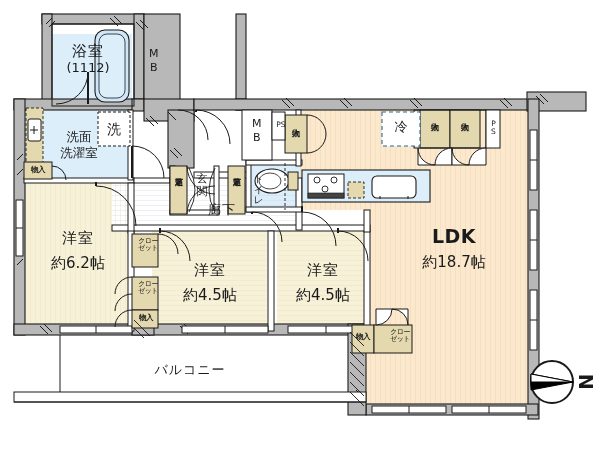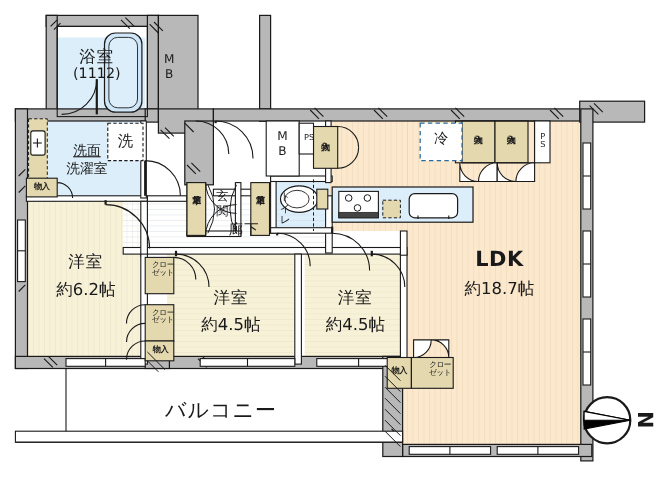--- a/index.html
+++ b/index.html
@@ -36,21 +36,21 @@
   }
   .room-name { font-size: 15px; letter-spacing: 1px; }
   .room-area { font-size: 15px; letter-spacing: 0px; }
   .ldk-name { font-size: 19px; font-weight: bold; letter-spacing: 0.5px; }
   .ldk-area { font-size: 15px; }
   .small { font-size: 11px; }
   .tiny { font-size: 7.5px; letter-spacing: -0.4px; font-weight: bold; }
   .tiny2 { font-size: 7px; letter-spacing: -0.5px; line-height: 1.05; text-align: right; }
   .mb { font-size: 11px; line-height: 1.25; letter-spacing: 0.5px; }
   .ps { font-size: 7.5px; }
-  .bal { font-size: 19px; letter-spacing: 1px; }
+  .bal { font-size: 13px; letter-spacing: 1px; }
   .hall { font-size: 13px; letter-spacing: 1px; }
 </style>
 </head>
 <body>
 
 <svg id="plan" viewBox="0 0 600 450" xmlns="http://www.w3.org/2000/svg">
 
   <g>
 
     <rect x="366" y="100" width="167" height="315" fill="#fbe8cd"></rect>
@@ -384,21 +384,21 @@
   </g>
 </svg>
 
 <div class="lbl room-name" style="left:58px;  top:43px;  width:60px;">浴室</div>
 <div class="lbl" style="left:52px;  top:61px;  width:72px; font-size:13px;">(1112)</div>
 
 <div class="lbl mb" style="left:142px; top:47px; width:24px;">M<br>B</div>
 
 <div class="lbl small" style="left:100px; top:122px; width:28px; font-size:14px;">洗</div>
 
-<div class="lbl" style="left:50px;  top:130px; width:58px; font-size:12.5px;text-decoration:underline;">洗面</div>
+<div class="lbl" style="left:50px;  top:130px; width:58px; font-size:12.5px;">洗面</div>
 <div class="lbl" style="left:50px;  top:146px; width:58px; font-size:12.5px;">洗濯室</div>
 
 <div class="lbl tiny" style="left:26px; top:166px; width:24px;">物入</div>
 
 <div class="lbl mb" style="left:246px; top:117px; width:22px;">M<br>B</div>
 
 <div class="lbl ps" style="left:272px; top:121px; width:18px;">PS</div>
 
 <div class="lbl v tiny" style="left:291px; top:123px; font-size:8px;">物入</div>
 

